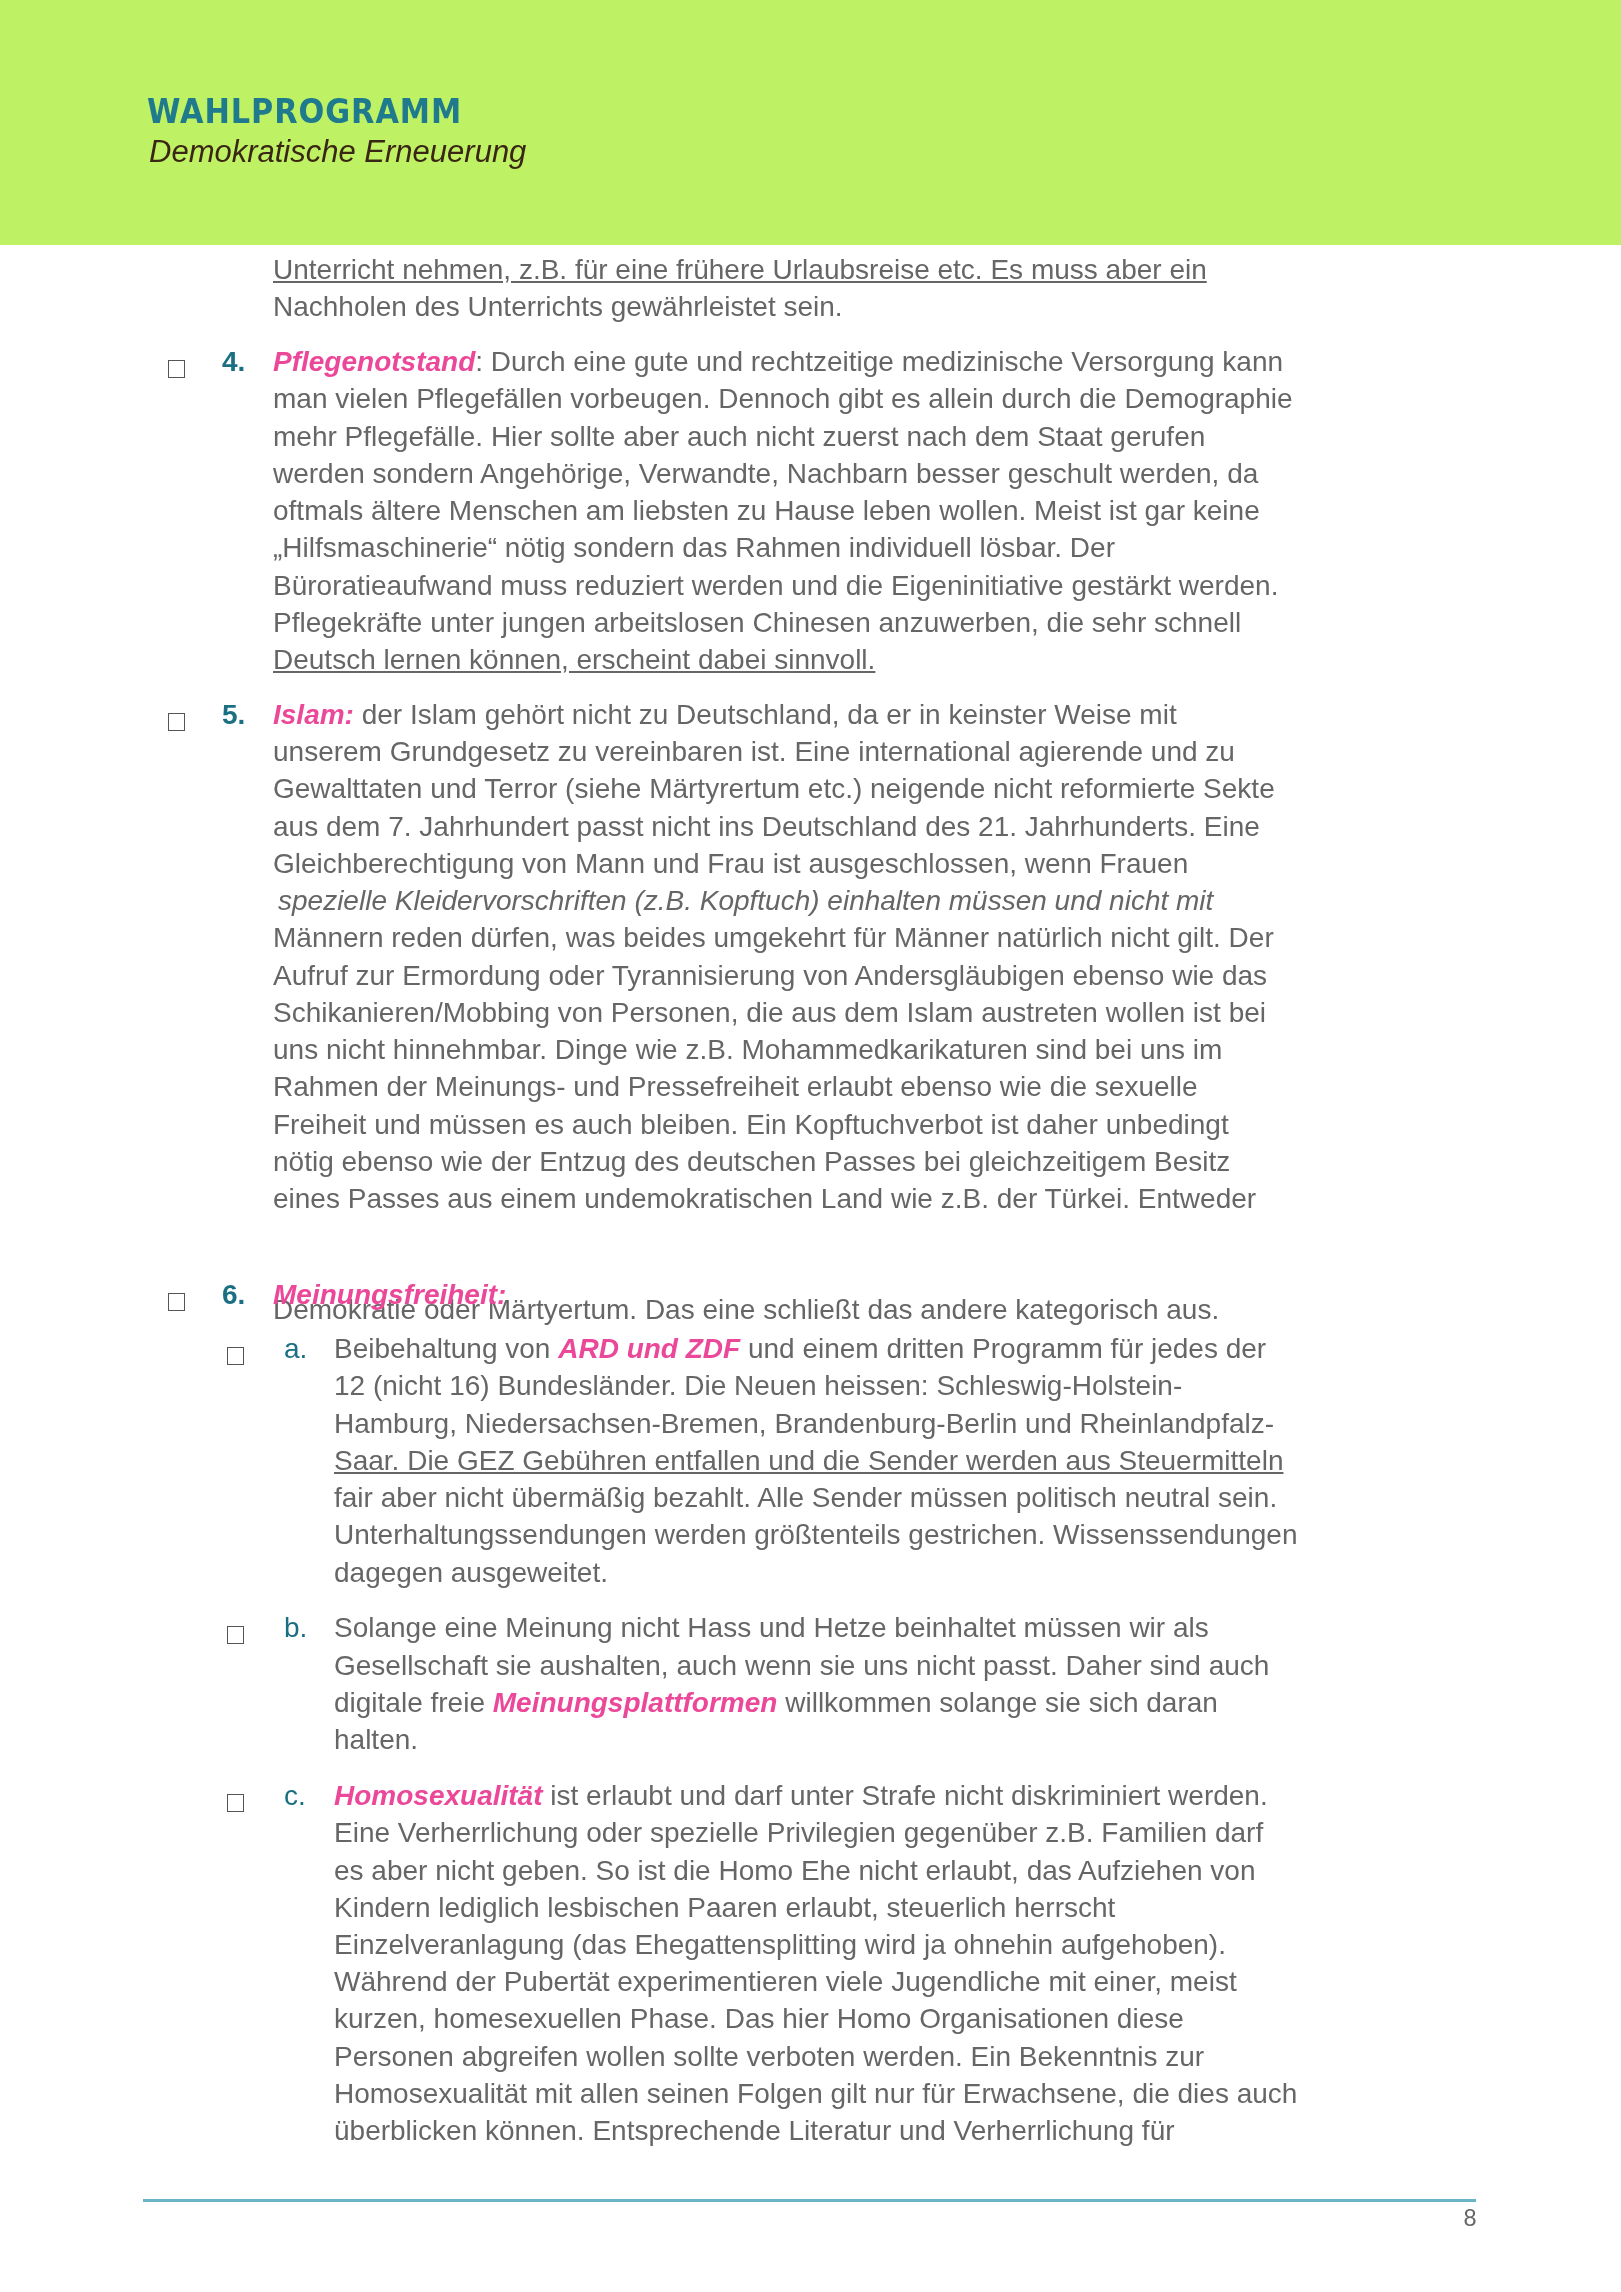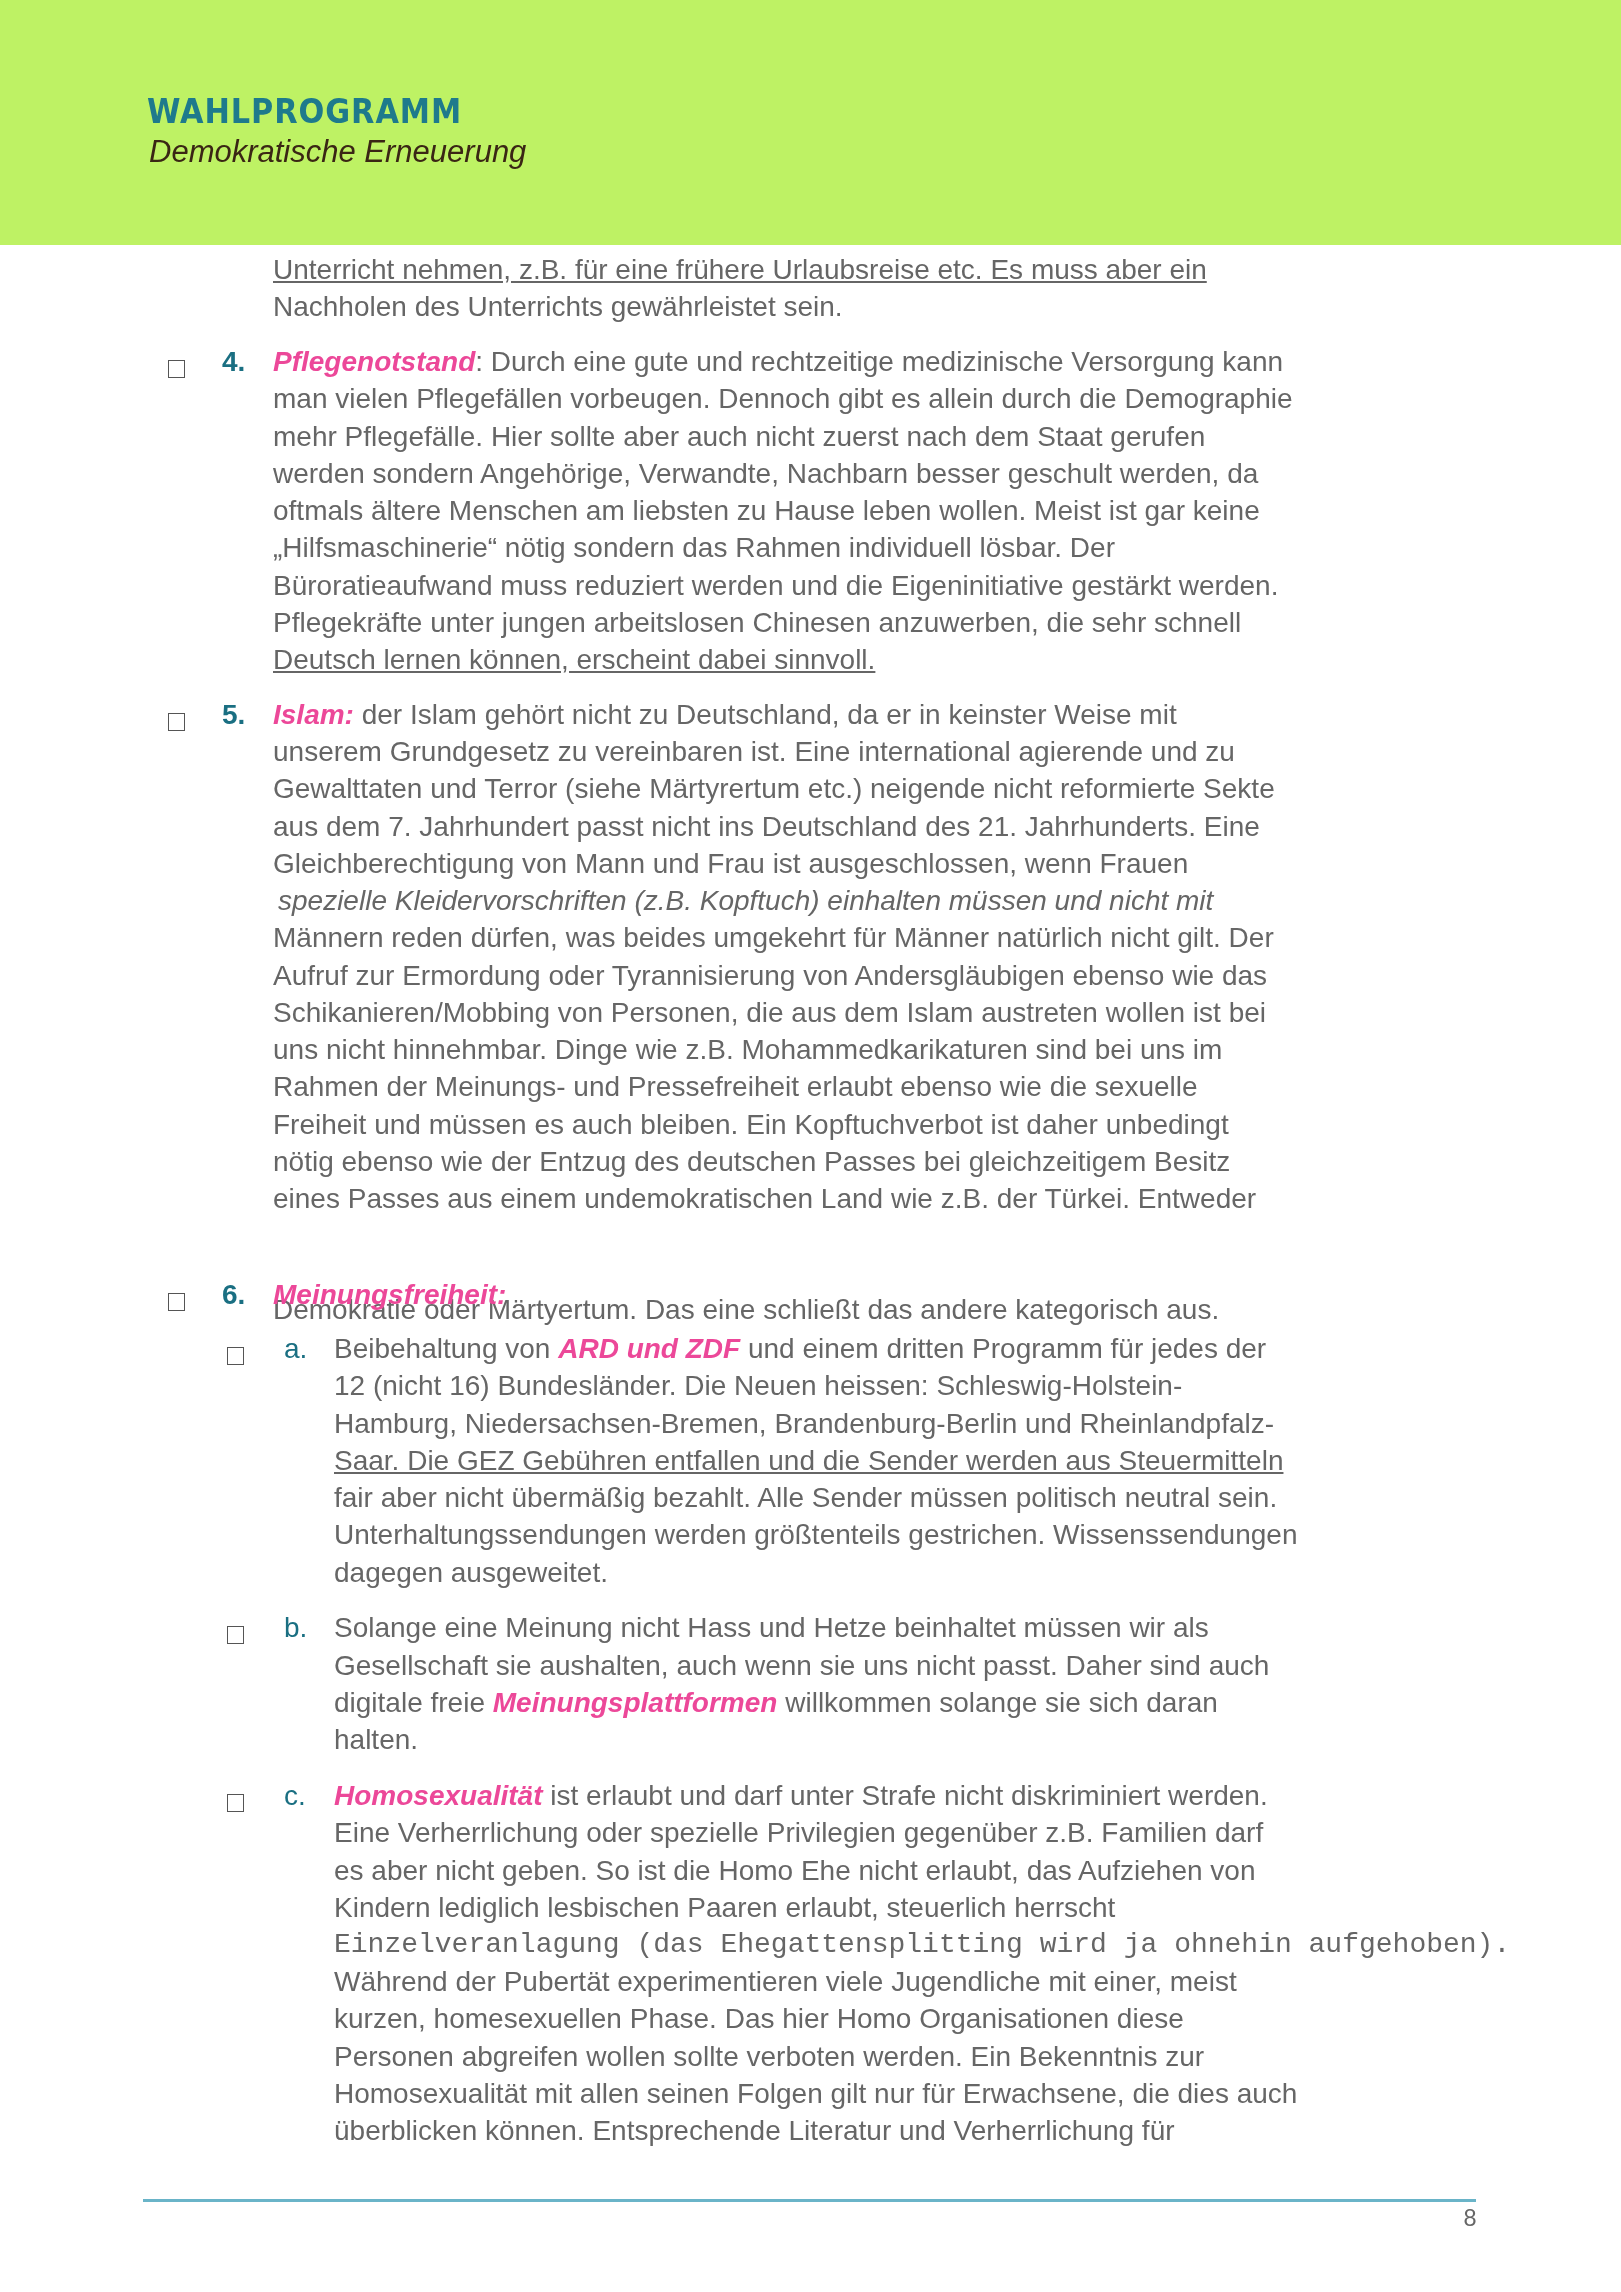--- a/index.html
+++ b/index.html
@@ -83,21 +83,21 @@
   <div class="line" style="left:334px; top:1647px;">Gesellschaft sie aushalten, auch wenn sie uns nicht passt. Daher sind auch</div>
   <div class="line" style="left:334px; top:1684px;"><span>digitale freie </span><b>Meinungsplattformen</b><span> willkommen solange sie sich daran</span></div>
   <div class="line" style="left:334px; top:1721px;">halten.</div>
 
   <div class="chk" style="left:227px; top:1794px;"></div>
   <div class="letter" style="left:284px; top:1777px;">c.</div>
   <div class="line" style="left:334px; top:1777px;"><b>Homosexualität</b><span> ist erlaubt und darf unter Strafe nicht diskriminiert werden.</span></div>
   <div class="line" style="left:334px; top:1814px;">Eine Verherrlichung oder spezielle Privilegien gegenüber z.B. Familien darf</div>
   <div class="line" style="left:334px; top:1852px;">es aber nicht geben. So ist die Homo Ehe nicht erlaubt, das Aufziehen von</div>
   <div class="line" style="left:334px; top:1889px;">Kindern lediglich lesbischen Paaren erlaubt, steuerlich herrscht</div>
-  <div class="line" style="left:334px; top:1926px;font-family:Liberation Mono, monospace;">Einzelveranlagung (das Ehegattensplitting wird ja ohnehin aufgehoben).</div>
+  <div class="line" style="left:334px; top:1926px;">Einzelveranlagung (das Ehegattensplitting wird ja ohnehin aufgehoben).</div>
   <div class="line" style="left:334px; top:1963px;">Während der Pubertät experimentieren viele Jugendliche mit einer, meist</div>
   <div class="line" style="left:334px; top:2000px;">kurzen, homesexuellen Phase. Das hier Homo Organisationen diese</div>
   <div class="line" style="left:334px; top:2038px;">Personen abgreifen wollen sollte verboten werden. Ein Bekenntnis zur</div>
   <div class="line" style="left:334px; top:2075px;">Homosexualität mit allen seinen Folgen gilt nur für Erwachsene, die dies auch</div>
   <div class="line" style="left:334px; top:2112px;">überblicken können. Entsprechende Literatur und Verherrlichung für</div>
 </div>
 
 <div class="footer-line"></div>
 <div class="page-number">8</div>
 

